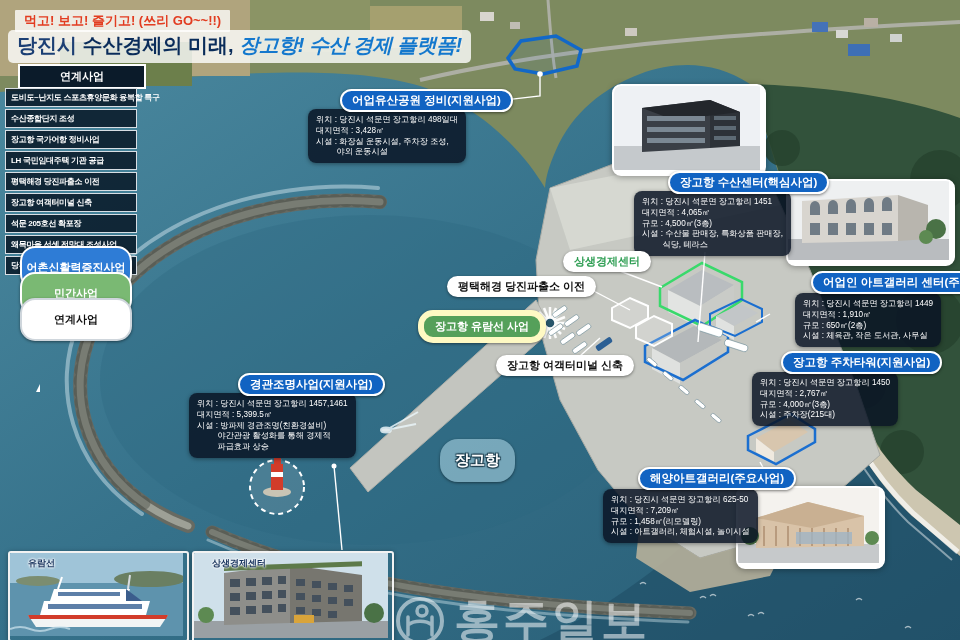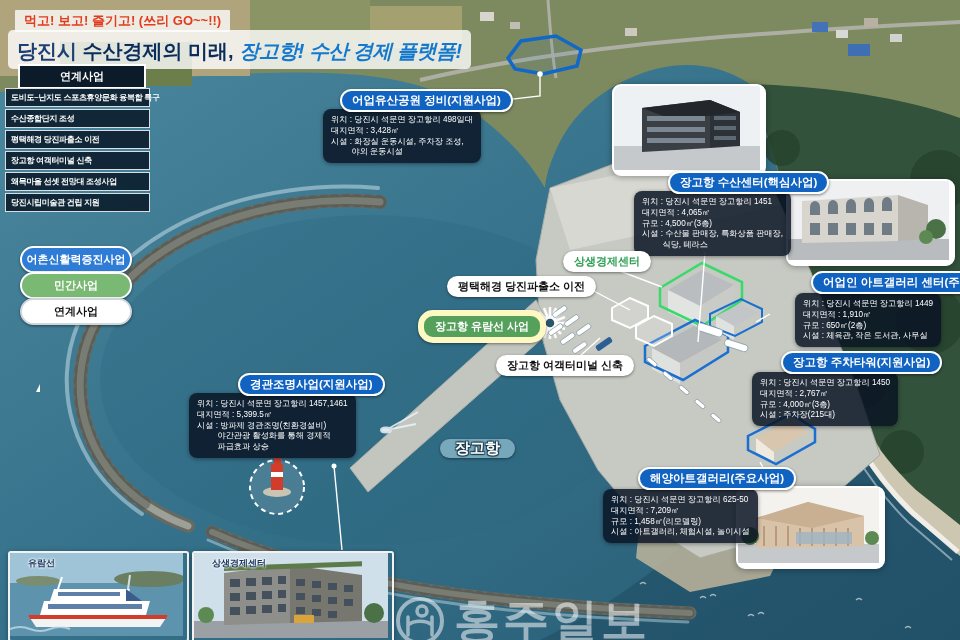--- a/index.html
+++ b/index.html
@@ -5,56 +5,56 @@
   html,body{margin:0;padding:0;}
   body{width:960px;height:640px;position:relative;overflow:hidden;
        font-family:"Liberation Sans","DejaVu Sans",sans-serif;background:#2e6b84;}
   .abs{position:absolute;}
   svg{display:block;}
 
   
   .tagline{left:15px;top:10px;background:rgba(255,255,255,.78);border-radius:1px;
            padding:2px 9px;color:#e23c20;font-weight:bold;font-size:13px;white-space:nowrap;z-index:7;}
   .main-title{left:8px;top:30px;background:rgba(255,255,255,.8);border-radius:5px;
-              padding:8px 9px 4px;white-space:nowrap;z-index:7;}
+              padding:2px 9px 4px;white-space:nowrap;z-index:7;}
   .t-city{color:#1c3f74;font-weight:bold;font-size:20px;}
   .t-main{color:#0a2c5a;font-weight:bold;font-size:20px;}
   .t-high{color:#1478cd;font-weight:bold;font-style:italic;font-size:20px;letter-spacing:-0.5px;}
 
   
   .sb-header{left:18px;top:64px;width:124px;background:#0b1b2a;border:2px solid #fff;
              color:#fff;font-weight:bold;font-size:11px;text-align:center;padding:3px 0;z-index:7;}
-  .sb-list{left:5px;top:88px;width:145px;z-index:7;}
+  .sb-list{left:5px;top:88px;width:132px;z-index:7;}
   .sb-item{background:rgba(9,25,40,.87);border:1px solid #d8dee4;color:#fff;
            font-size:8px;font-weight:bold;padding:3px 5px;margin-bottom:2px;white-space:nowrap;letter-spacing:-0.3px;}
 
   
   .legend-pill{position:absolute;left:20px;width:108px;text-align:center;border-radius:15px;
-               font-size:11px;font-weight:bold;padding:4px 0;border:2px solid #fff;
+               font-size:11px;font-weight:bold;padding:12px 0;border:2px solid #fff;
                box-shadow:0 1px 3px rgba(0,0,0,.45);z-index:7;white-space:nowrap;}
   .lg-blue{top:246px;background:#2e7cd6;color:#fff;}
   .lg-green{top:272px;background:#7ab973;color:#fff;}
   .lg-white{top:298px;background:#ffffff;color:#111;border-color:#cfd6dc;}
 
   
   .callout-header{position:absolute;background:#1163c2;border:2px solid #fff;border-radius:16px;
                   color:#fff;font-weight:bold;font-size:11.5px;padding:2px 10px;white-space:nowrap;
                   box-shadow:0 1px 3px rgba(0,0,0,.5);z-index:6;margin-left:41px;}
   .callout-body{position:absolute;background:rgba(9,20,36,.85);border-radius:8px;color:#fff;
                 font-size:8.2px;line-height:1.32;padding:6px 8px 5px;z-index:5;
                 box-shadow:0 1px 4px rgba(0,0,0,.4);}
   .callout-line{white-space:pre;}
 
   
   .pill{position:absolute;border-radius:15px;font-weight:bold;white-space:nowrap;
         box-shadow:0 1px 3px rgba(0,0,0,.45);z-index:6;}
   .pill-white{background:#fff;color:#111;font-size:11px;padding:3px 11px;}
   .pill-green-text{background:#fff;color:#2e9e53;font-size:11px;padding:3px 11px;}
   .pill-green{background:#55a05a;color:#fff;font-size:11px;padding:3px 11px;border:6px solid #fef9c3;}
-  .port-pill{background:rgba(168,208,224,.6);color:#fff;font-size:15px;padding:0 15px;border-radius:18px;
+  .port-pill{background:rgba(168,208,224,.6);color:#fff;font-size:15px;padding:12px 15px;border-radius:18px;
              text-shadow:-1px -1px 1px #1b3a4a,1px -1px 1px #1b3a4a,-1px 1px 1px #1b3a4a,1px 1px 1px #1b3a4a;}
 
   
   .card{position:absolute;border:2px solid #f2f2f2;border-radius:3px;overflow:hidden;z-index:4;
         box-shadow:0 1px 5px rgba(0,0,0,.35);}
   .render{position:absolute;border:2px solid #fff;border-radius:9px;overflow:hidden;z-index:4;
           background:#fff;box-shadow:0 1px 6px rgba(0,0,0,.35);}
   .thumb-label{position:absolute;top:4px;left:6px;font-size:9px;font-weight:bold;color:#16325c;z-index:2;
                text-shadow:0 0 2px #fff,0 0 2px #fff,0 0 3px #fff;margin-left:12px;}
 
@@ -227,32 +227,35 @@
 
 <div class="abs tagline">먹고! 보고! 즐기고! (쓰리 GO~~!!)</div>
 <div class="abs main-title">
   <span class="t-city">당진시 </span><span class="t-main">수산경제의 미래, </span><span class="t-high">장고항! 수산 경제 플랫폼!</span>
 </div>
 
 <div class="abs sb-header">연계사업</div>
 <div class="abs sb-list">
   <div class="sb-item">도비도~난지도 스포츠휴양문화 융복합 특구</div>
   <div class="sb-item">수산종합단지 조성</div>
+  <div class="sb-item">장고항 국가어항 정비사업</div>
+  <div class="sb-item">LH 국민임대주택 기관 공급</div>
   <div class="sb-item">평택해경 당진파출소 이전</div>
   <div class="sb-item">장고항 여객터미널 신축</div>
+  <div class="sb-item">석문 205호선 확포장</div>
   <div class="sb-item">왜목마을 선셋 전망대 조성사업</div>
   <div class="sb-item">당진시립미술관 건립 지원</div>
 </div>
 
 <div class="legend-pill lg-blue">어촌신활력증진사업</div>
 <div class="legend-pill lg-green">민간사업</div>
 <div class="legend-pill lg-white">연계사업</div>
 
 <div class="callout-header" style="left:299px;top:89px">어업유산공원 정비(지원사업)</div>
-<div class="callout-body" style="left:323px;top:109px">
+<div class="callout-body" style="left:308px;top:109px">
   <div class="callout-line">위치 : 당진시 석문면 장고항리 498일대</div>
   <div class="callout-line">대지면적 : 3,428㎡</div>
   <div class="callout-line">시설 : 화장실 운동시설, 주차장 조성,</div>
   <div class="callout-line">         야외 운동시설</div>
 </div>
 
 <div class="callout-header" style="left:627px;top:171px">장고항 수산센터(핵심사업)</div>
 <div class="callout-body" style="left:634px;top:191px">
   <div class="callout-line">위치 : 당진시 석문면 장고항리 1451</div>
   <div class="callout-line">대지면적 : 4,065㎡</div>

